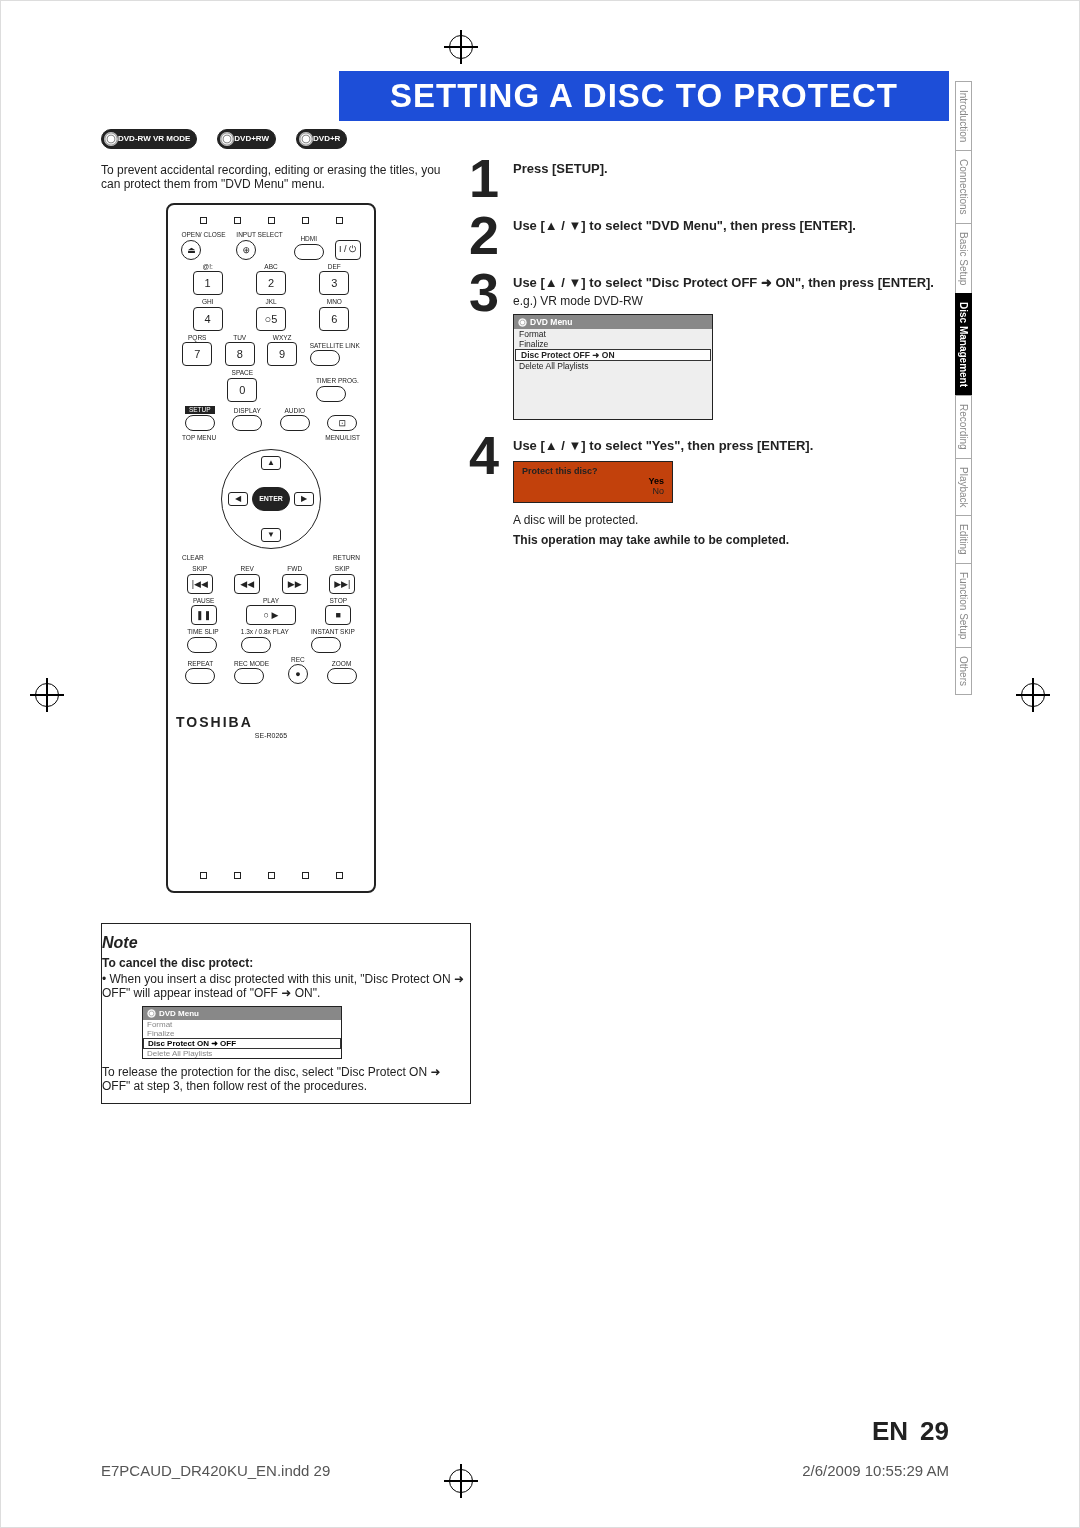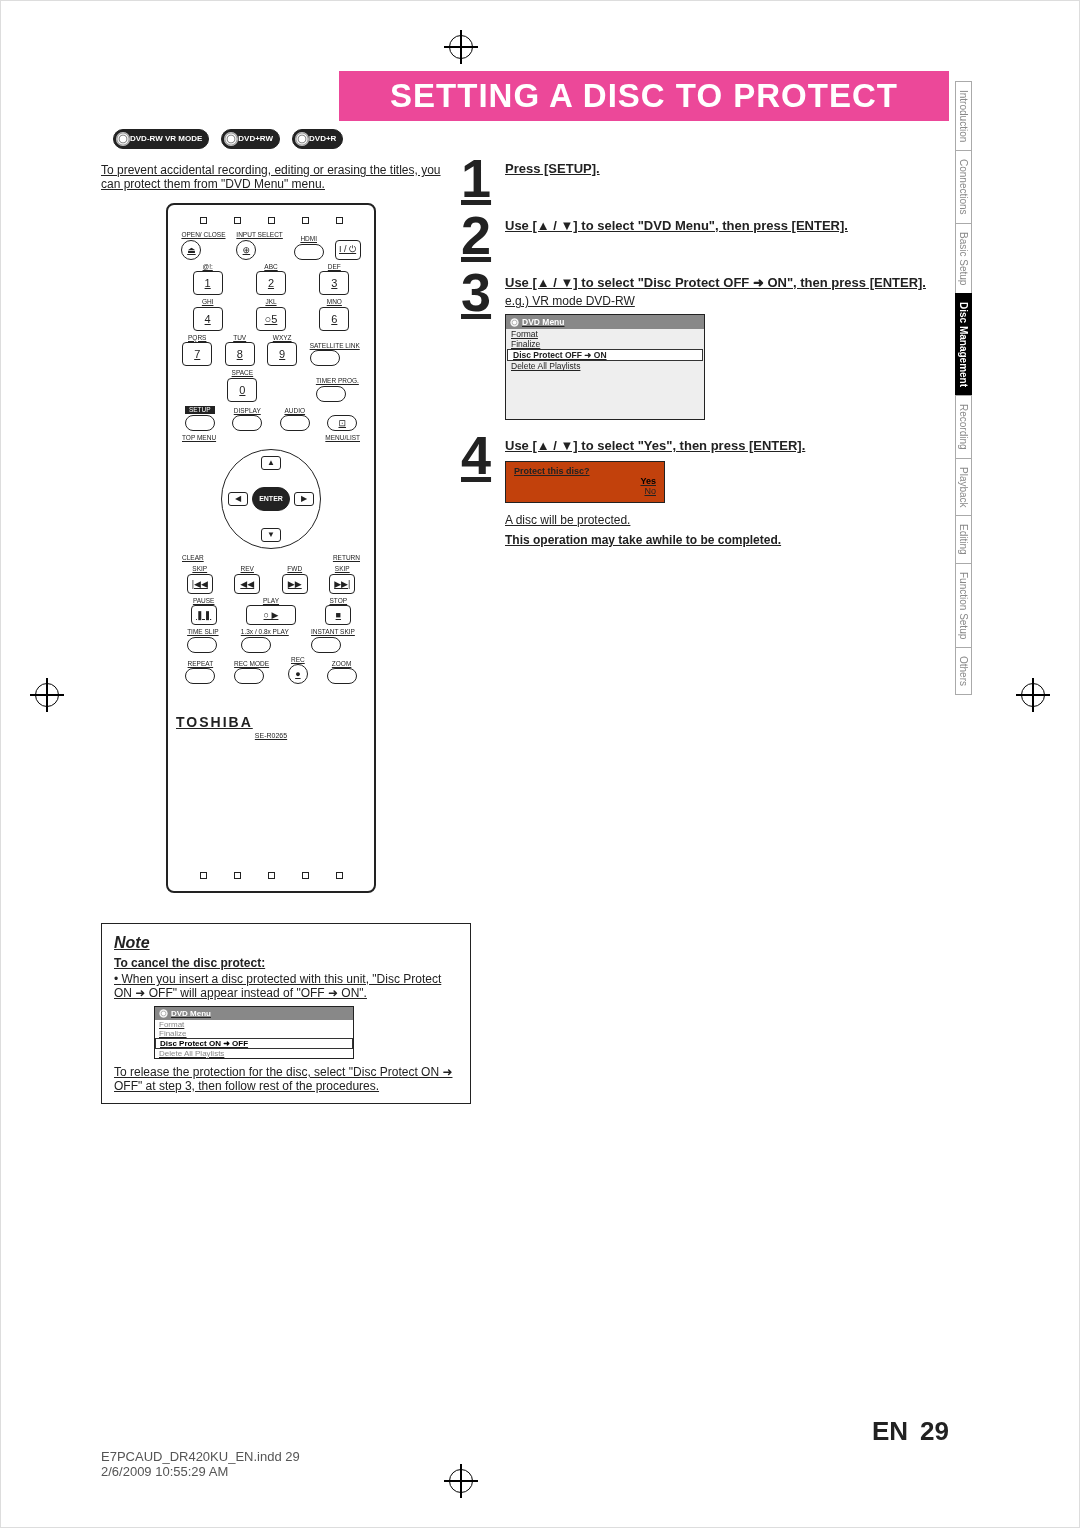--- a/index.html
+++ b/index.html
@@ -25,36 +25,36 @@
     display:flex;align-items:center;justify-content:center;position:absolute;
   }
   .reg-mark::before,.reg-mark::after{content:"";position:absolute;background:#000;}
   .reg-mark::before{width:34px;height:1.5px;}
   .reg-mark::after{height:34px;width:1.5px;}
   .reg-top{top:34px;left:448px;}
   .reg-bottom{bottom:34px;left:448px;}
   .reg-left{top:682px;left:34px;}
   .reg-right{top:682px;right:34px;}
   .title-bar{
-    background:#ec4899;color:#fff;text-align:center;font-weight:700;
+    background:#1d4ed8;color:#fff;text-align:center;font-weight:700;
     font-size:33px;letter-spacing:1px;padding:6px 0;width:610px;margin-left:auto;
   }
-  .format-row{display:flex;gap:12px;margin:8px 12px;}
+  .format-row{display:flex;gap:20px;margin:8px 0;}
   .format-badge{
     display:flex;align-items:center;border:1px solid #222;border-radius:12px;
     background:#222;color:#fff;font-size:8px;font-weight:700;padding:2px 6px 2px 16px;
     position:relative;height:20px;
   }
   .format-badge::before{
     content:"";position:absolute;left:2px;width:14px;height:14px;border-radius:50%;
     background:radial-gradient(circle,#fff 30%,#888 38%,#fff 50%,#999 60%,#fff 75%);
   }
   .format-text{line-height:1;}
   .intro{font-size:12px;width:340px;margin-top:6px;}
-  .two-col{display:flex;gap:20px;margin-top:4px;text-decoration:underline;}
+  .two-col{display:flex;gap:28px;margin-top:4px;}
   .left-col{width:340px;}
   .right-col{flex:1;}
   .remote{
     width:210px;height:690px;border:2px solid #222;border-radius:8px;
     margin:12px auto 0;padding:8px;position:relative;font-size:7px;
   }
   .remote-top,.remote-bottom{display:flex;justify-content:space-around;padding:4px 10px;}
   .remote-top span,.remote-bottom span{width:7px;height:7px;border:1.5px solid #222;}
   .keyrow{display:flex;justify-content:space-around;margin:4px 0;align-items:flex-end;}
   .lbl{font-size:6.5px;text-align:center;display:block;line-height:1;margin-bottom:1px;}
@@ -62,21 +62,21 @@
   .rbtn.round{border-radius:50%;width:20px;height:20px;min-width:20px;}
   .rbtn.pill{border-radius:10px;width:30px;height:16px;}
   .rbtn.big{width:30px;height:24px;font-size:11px;}
   .nav-circle{width:100px;height:100px;border:1.5px solid #222;border-radius:50%;margin:6px auto;position:relative;display:flex;align-items:center;justify-content:center;}
   .nav-enter{width:38px;height:24px;border:1.5px solid #222;border-radius:12px;background:#222;color:#fff;font-size:7px;display:flex;align-items:center;justify-content:center;font-weight:700;}
   .nav-circle .arr{position:absolute;width:20px;height:14px;border:1.2px solid #222;border-radius:3px;display:flex;align-items:center;justify-content:center;font-size:8px;}
   .nav-circle .up{top:6px;} .nav-circle .down{bottom:6px;}
   .nav-circle .left{left:6px;} .nav-circle .right{right:6px;}
   .brand{text-align:left;font-weight:700;letter-spacing:2px;font-size:14px;margin-top:30px;}
   .model{text-align:center;font-size:7px;margin-top:2px;}
-  .note-box{border:1.2px solid #222;padding:10px 12px;margin-top:30px;width:370px;font-size:12px;}
+  .note-box{border:1.2px solid #222;padding:10px 0;margin-top:30px;width:370px;font-size:12px;}
   .note-title{font-style:italic;font-weight:700;font-size:16px;margin-bottom:4px;}
   .note-sub{font-weight:700;font-size:12px;margin:4px 0 2px;}
   .note-menu{border:1px solid #222;width:200px;margin:6px 0 6px 40px;}
   .note-menu .hdr{background:#888;color:#fff;font-size:8px;font-weight:700;padding:2px 4px;display:flex;align-items:center;gap:3px;}
   .note-menu .row{font-size:8px;padding:0px 4px;color:#888;}
   .note-menu .row.sel{color:#000;font-weight:700;border:1px solid #333;margin:0 0;}
   .step{display:flex;gap:8px;margin-bottom:14px;}
   .step-num{font-size:54px;font-weight:700;line-height:0.8;width:36px;flex-shrink:0;}
   .step-body{flex:1;font-size:13px;padding-top:4px;}
   .step-body b{font-weight:700;}
@@ -91,21 +91,21 @@
   .confirm-box .opt{font-size:9px;margin-left:14px;text-align:right;}
   .confirm-box .opt.sel{font-weight:700;color:#000;}
   .after{font-size:12px;margin-top:10px;}
   .warn{font-weight:700;font-size:12px;margin-top:6px;}
   .side-tabs{position:absolute;top:80px;right:102px;width:22px;}
   .tab{writing-mode:vertical-rl;font-size:10px;border:1px solid #aaa;padding:8px 2px;color:#888;text-align:center;margin-bottom:-1px;}
   .tab.active{background:#000;color:#fff;font-weight:700;border-color:#000;}
   .footer{display:flex;align-items:center;gap:12px;position:absolute;bottom:80px;right:130px;font-weight:700;}
   .footer .lang{font-size:26px;}
   .footer .pg{font-size:26px;}
-  .print-info{position:absolute;bottom:48px;left:100px;right:130px;display:flex;justify-content:space-between;font-size:13px;color:#555;flex-direction:column;}
+  .print-info{position:absolute;bottom:48px;left:100px;right:130px;display:flex;justify-content:space-between;font-size:15px;color:#555;}
   .disc-icon{width:9px;height:9px;border-radius:50%;background:radial-gradient(circle,#fff 25%,#bbb 35%,#fff 55%,#aaa 70%);display:inline-block;flex-shrink:0;}
   .sm{font-size:6px;}
 </style>
 </head>
 <body>
 
 <div class="page">
 
   <div class="reg-mark reg-top"></div>
   <div class="reg-mark reg-bottom"></div>

